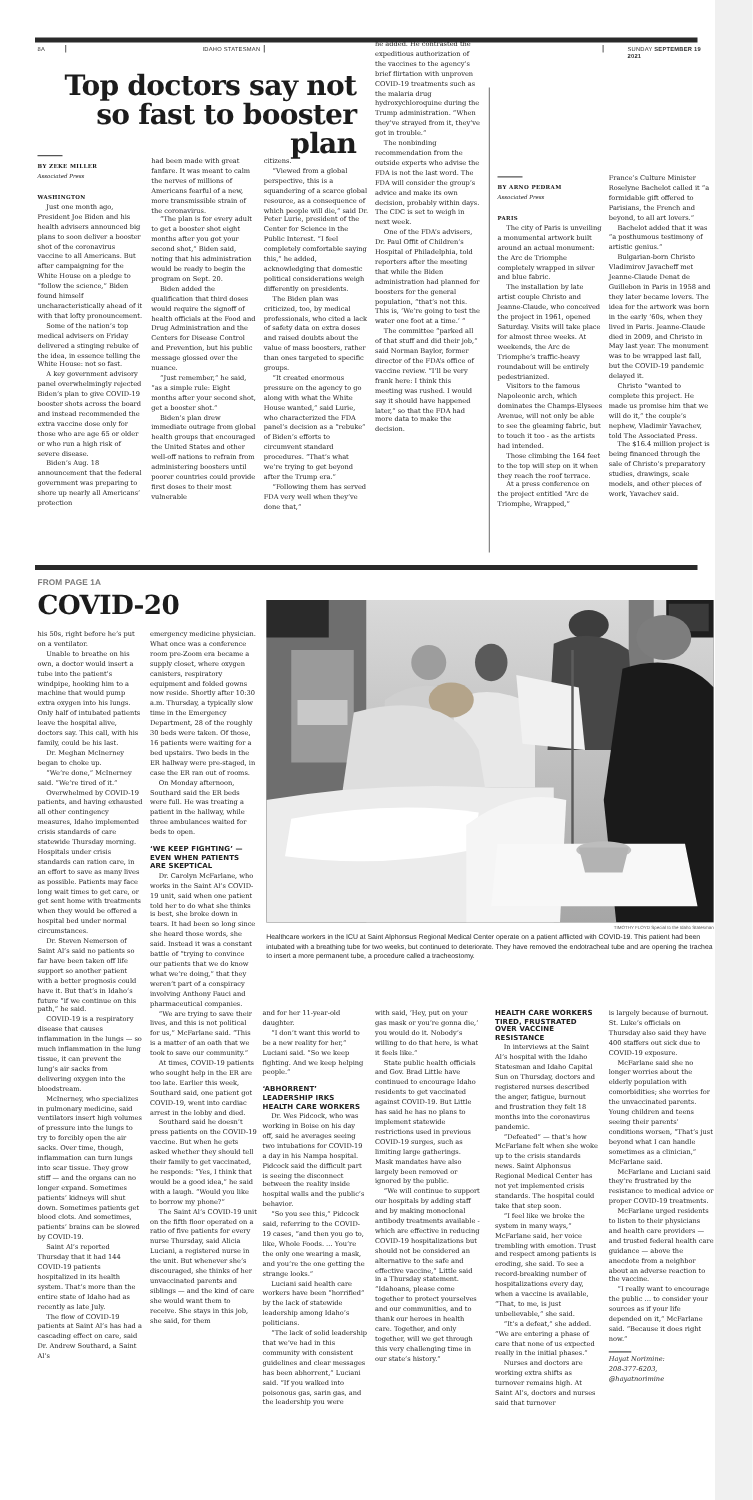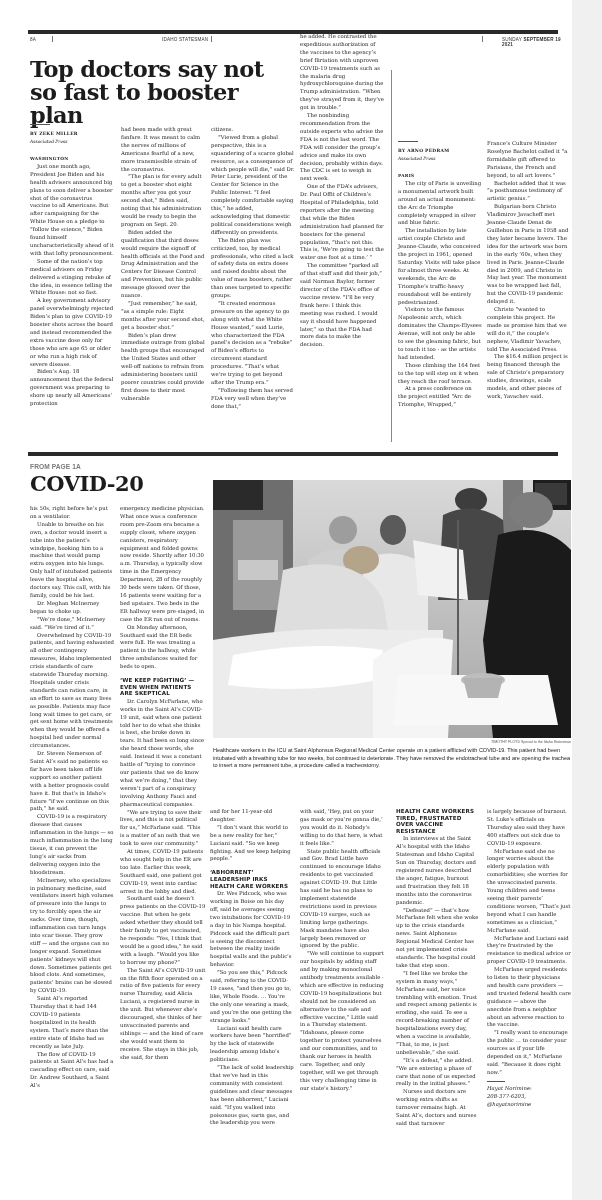--- a/index.html
+++ b/index.html
@@ -3,21 +3,21 @@
 <meta charset="utf-8">
 <style>
   html,body{margin:0;padding:0;}
   body{width:602px;height:1200px;background:#f0f0f0;position:relative;overflow:hidden;font-family:"DejaVu Serif",serif;color:#1a1a1a;}
   .page{position:absolute;left:0;top:0;width:572px;height:1200px;background:#ffffff;}
   .topbar{position:absolute;left:28px;top:30px;width:530px;height:4px;background:#2a2a2a;}
   .folio{position:absolute;top:37px;font-family:"Liberation Sans",sans-serif;font-size:4.6px;letter-spacing:.2px;color:#333;text-transform:uppercase;}
   .folio b{font-weight:700;}
   .folio-sep{position:absolute;top:36px;width:1px;height:6px;background:#777;}
   h1,h2{margin:0;font-family:"DejaVu Serif",serif;font-weight:700;color:#1c1c1c;}
-  .hl-main{position:absolute;left:30px;top:58px;width:255px;font-size:22.5px;line-height:23px;letter-spacing:-.6px;}
+  .hl-main{position:absolute;left:30px;top:58px;width:255px;font-size:22.5px;line-height:23px;letter-spacing:-.6px;text-align:right;}
   .hl-arc{position:absolute;left:398px;top:60px;width:170px;font-size:19.5px;line-height:20.5px;letter-spacing:-.4px;}
   .vrule{position:absolute;width:1px;background:#888;}
   .byline-rule{position:absolute;height:1px;background:#555;width:20px;}
   .byline{position:absolute;font-size:4.4px;font-weight:700;letter-spacing:.3px;text-transform:uppercase;}
   .agency{position:absolute;font-size:4.4px;font-style:italic;}
   .col{position:absolute;font-size:5.3px;line-height:7.9px;text-align:left;color:#222;}
   .col p{margin:0;text-indent:7px;}
   .col p.noind{text-indent:0;}
   .dateline{font-size:4.3px;font-weight:700;letter-spacing:.3px;text-transform:uppercase;display:block;}
   .subhead{font-family:"DejaVu Sans",sans-serif;font-weight:700;font-size:5.6px;line-height:6.6px;text-transform:uppercase;margin:6px 0 1px 0;letter-spacing:.1px;}

